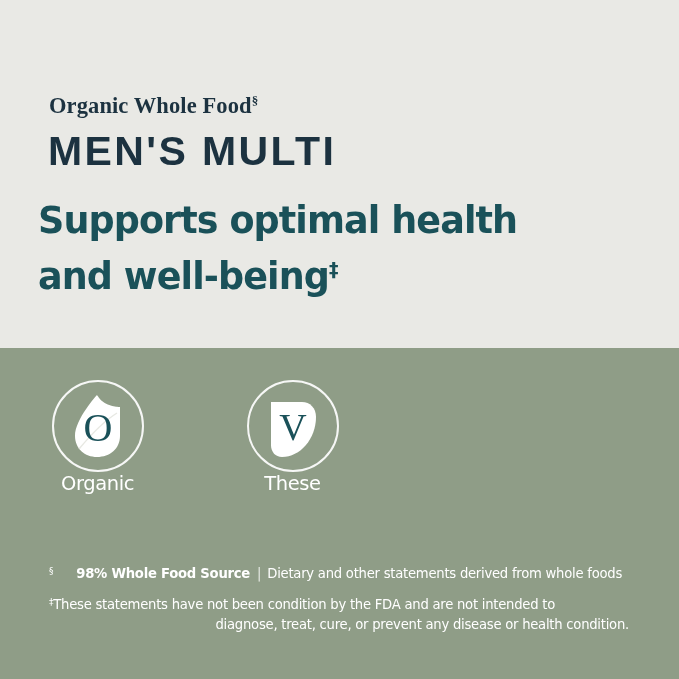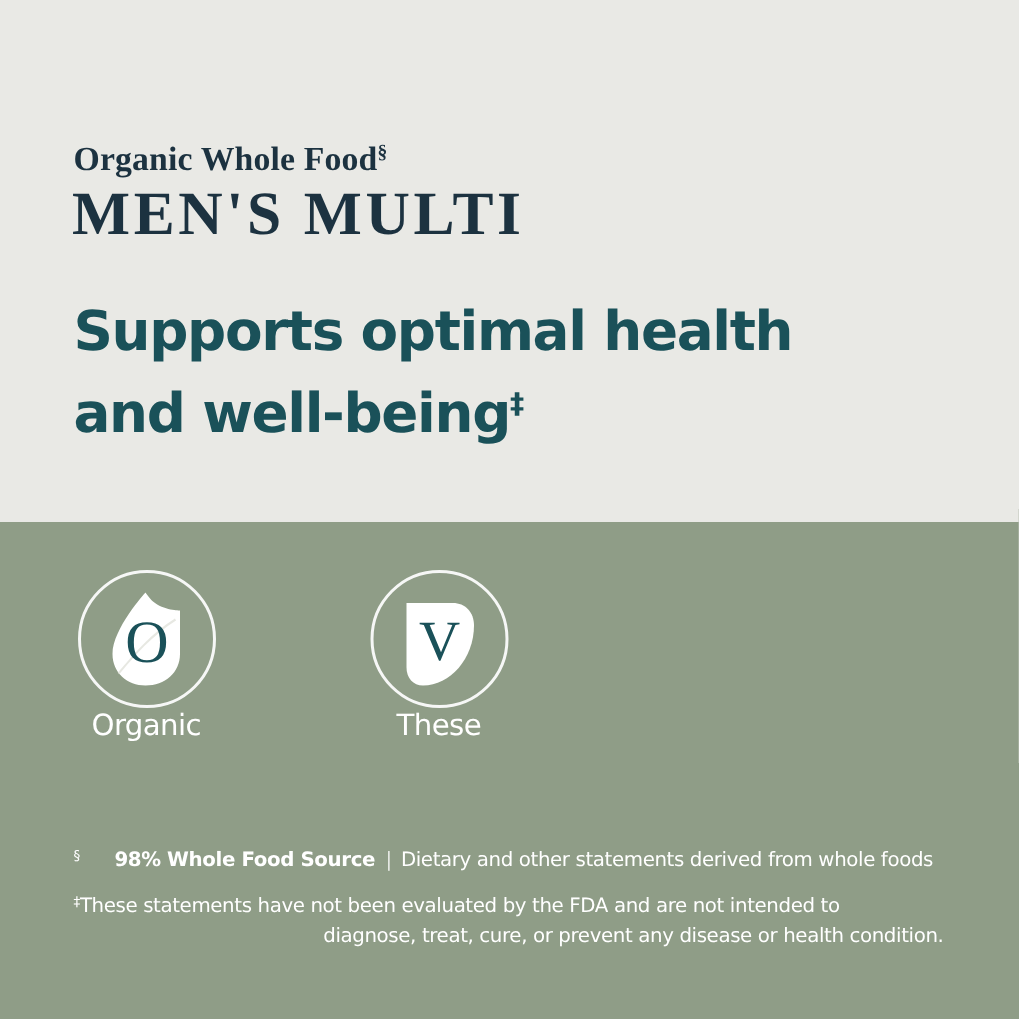--- a/index.html
+++ b/index.html
@@ -43,31 +43,31 @@
     white-space: nowrap;
   }
   .eyebrow .sup {
     font-size: 13px;
     vertical-align: 8px;
     font-weight: bold;
   }
   .product-name {
     position: absolute;
     left: 48px;
-    top: 118px;
-    font-family: Liberation Serif, serif;
+    top: 128px;
+    font-family: Liberation Sans, sans-serif;
     font-weight: bold;
     font-size: 41px;
     letter-spacing: 2.4px;
     color: #1c3240;
     white-space: nowrap;
   }
   .claim {
     position: absolute;
-    left: 49px;
+    left: 38px;
     top: 196px;
     font-family: "DejaVu Sans", sans-serif;
     font-weight: bold;
     font-size: 36.5px;
     line-height: 49px;
     letter-spacing: -0.9px;
     color: #1a5159;
     max-width: 560px;
   }
   .claim .sup {
@@ -201,16 +201,16 @@
         </div>
         <div class="badge-label">These</div>
       </div>
 
     </div>
 
     <div class="footnotes">
 
       <div class="footnote-1"><span class="sup-small">§</span><span class="fn-strong">98% Whole Food Source</span><span class="fn-sep">|</span><span>Dietary and other statements derived from whole foods</span></div>
 
-      <div class="footnote-2"><span class="sup-small">‡</span><span>These statements have not been evaluated by the FDA and are not intended to</span><span class="fn-line2">diagnose, treat, cure, or prevent any disease or health condition.</span></div>
+      <div class="footnote-2"><span class="sup-small">‡</span><span>These statements have not been condition by the FDA and are not intended to</span><span class="fn-line2">diagnose, treat, cure, or prevent any disease or health condition.</span></div>
     </div>
   </div>
 </div>
 
 </body></html>

